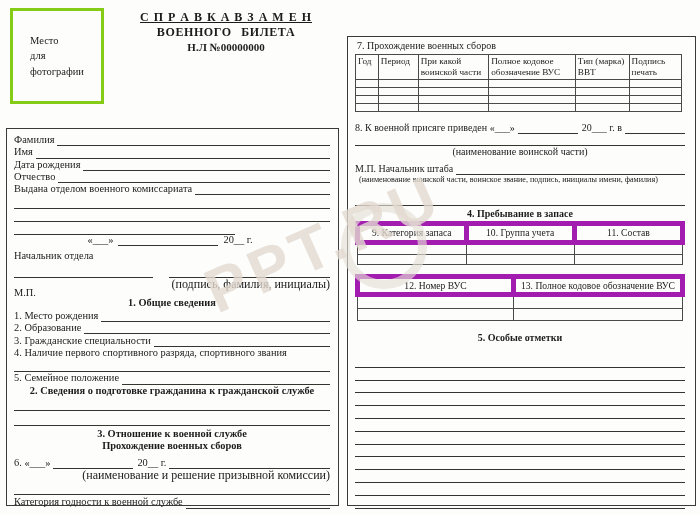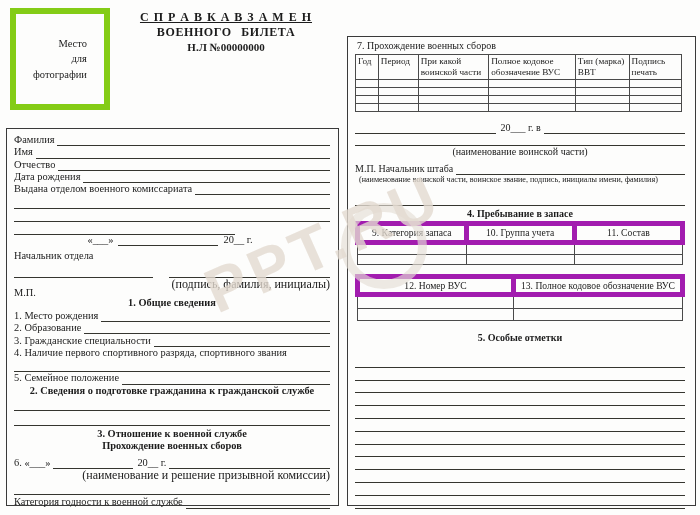--- a/index.html
+++ b/index.html
@@ -1,22 +1,22 @@
 <!DOCTYPE html>
 <html><head>
 <meta charset="utf-8">
 <style>
   html,body{margin:0;padding:0;}
   body{width:700px;height:515px;position:relative;background:#fdfdfc;
        font-family:"Liberation Serif",serif;color:#1c1c1c;overflow:hidden;}
 
   
   .photobox{position:absolute;left:10px;top:8px;width:88px;height:90px;
-    border:6px solid #84cc16;display:flex;align-items:center;justify-content:center;
-    text-align:right;white-space:pre-line;font-size:10.5px;line-height:1.45;}
+    border:3px solid #84cc16;display:flex;align-items:center;justify-content:center;
+    text-align:left;white-space:pre-line;font-size:10.5px;line-height:1.45;}
 
   
   .titleblock{position:absolute;left:106px;top:10px;width:240px;text-align:center;font-weight:bold;}
   .titleblock .t1{font-size:12px;letter-spacing:1px;text-decoration:underline;}
   .titleblock .t2{font-size:12px;word-spacing:6px;letter-spacing:.6px;}
   .titleblock .t3{font-size:11px;margin-top:1px;}
 
   
   .wm{position:absolute;left:163px;top:208px;width:320px;text-align:center;z-index:9;
     font-family:"Liberation Sans",sans-serif;font-weight:bold;font-size:62px;letter-spacing:5px;
@@ -90,25 +90,25 @@
 <div class="leftbox">
   <div class="fr">
     <span class="lbl">Фамилия</span>
       <span class="fl"></span>
   </div>
   <div class="fr">
     <span class="lbl">Имя</span>
       <span class="fl"></span>
   </div>
   <div class="fr">
+    <span class="lbl">Дата рождения</span>
+      <span class="fl"></span>
+  </div>
+  <div class="fr">
     <span class="lbl">Отчество</span>
-      <span class="fl"></span>
-  </div>
-  <div class="fr">
-    <span class="lbl">Дата рождения</span>
       <span class="fl"></span>
   </div>
   <div class="fr">
     <span class="lbl">Выдана отделом военного комиссариата</span>
       <span class="fl"></span>
   </div>
   <div class="blank"></div>
   <div class="blank"></div>
   <div class="blank short"></div>
   <div class="fr dater">
@@ -214,20 +214,21 @@
           <td></td>
           <td></td>
           <td></td>
           <td></td>
           <td></td>
         </tr>
   </tbody>
     </table>
 
   <div class="fr r8row">
+    <span class="lbl">8. К военной присяге приведен «___»</span>
       <span class="fl"></span>
       <span class="lbl" style="padding-left:4px;">20___ г.  в</span>
       <span class="fl"></span>
   </div>
   <div class="bline"></div>
   <div class="hint center">(наименование воинской части)</div>
 
   <div class="fr hqrow">
     <span class="lbl">М.П. Начальник штаба</span>
       <span class="fl"></span>

